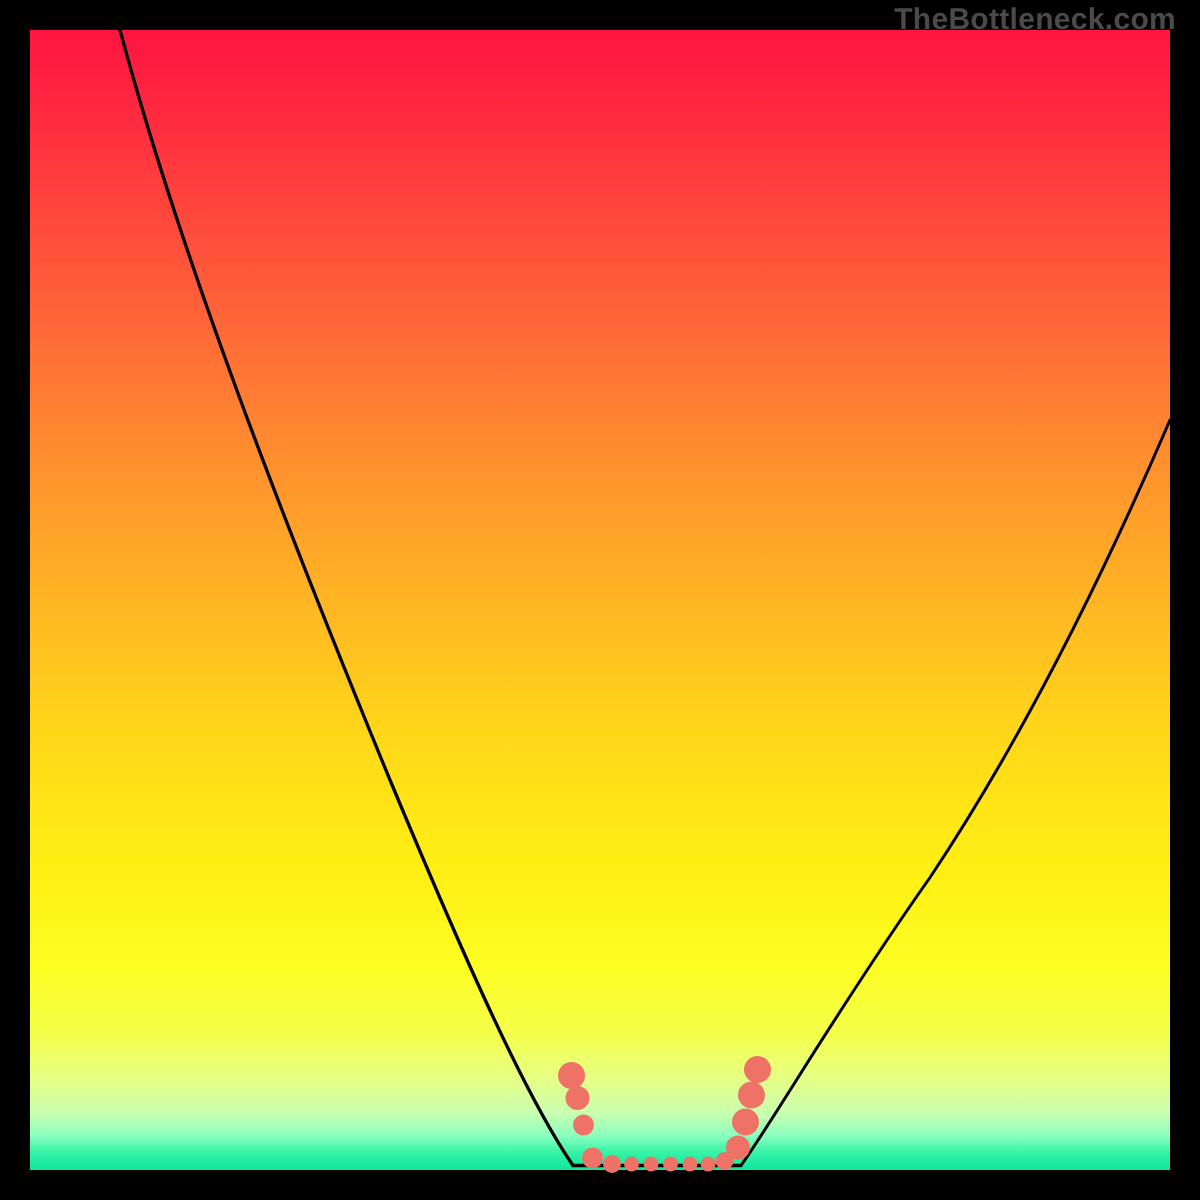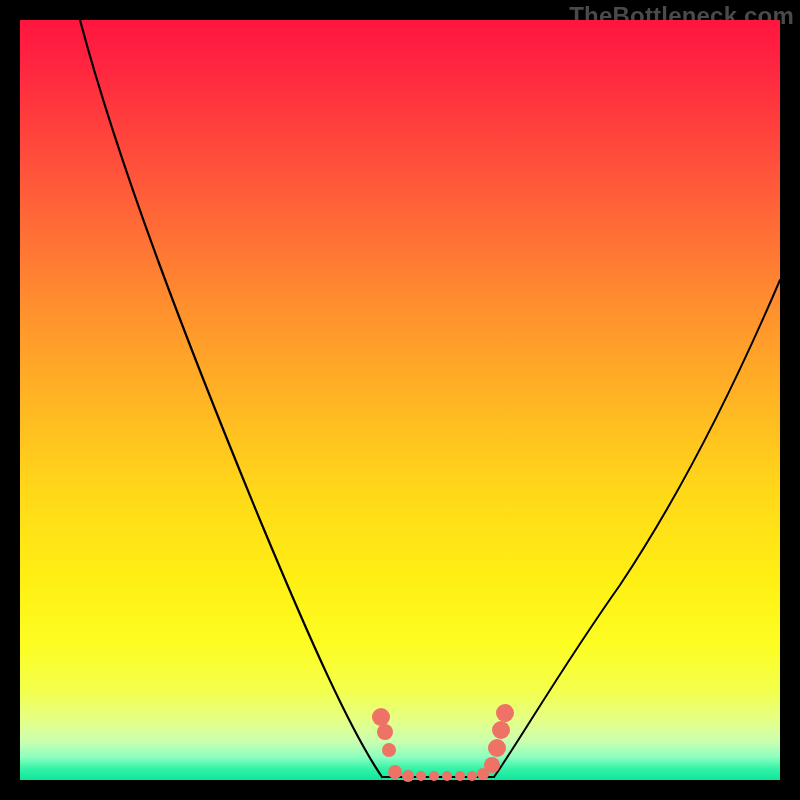--- a/index.html
+++ b/index.html
@@ -44,23 +44,23 @@
       #e6ff85 92%,
       #c9ffb1 95%,
       #8bffc0 97%,
       #34f3a6 98.5%,
       #10e59d 100%
     );
   }
   .watermark {
     position: absolute;
     top: 2px;
-    right: 6px;
+    right: 16px;
     color: #4a4a4a;
-    font-size: 24px;
+    font-size: 20px;
     font-weight: 600;
     letter-spacing: 0.2px;
     user-select: none;
   }
   svg.curves {
     position: absolute;
     left: 0;
     top: 0;
     width: 760px;
     height: 760px;

